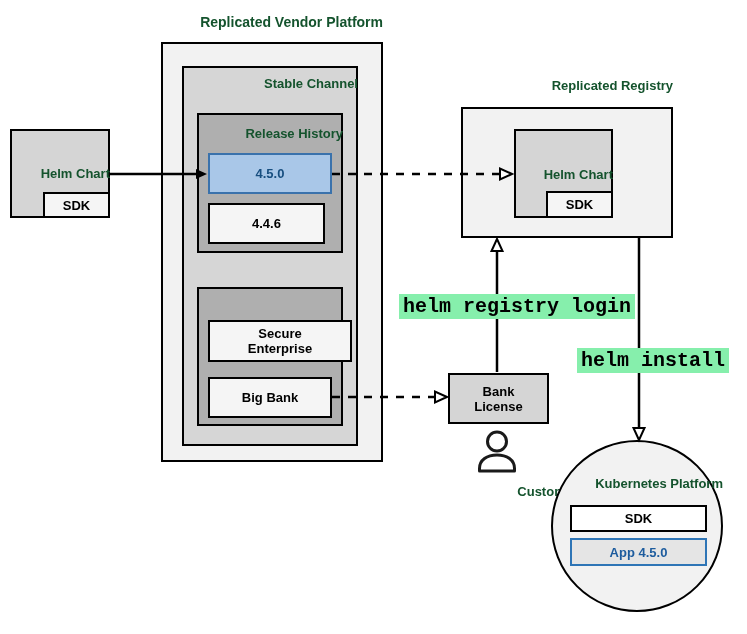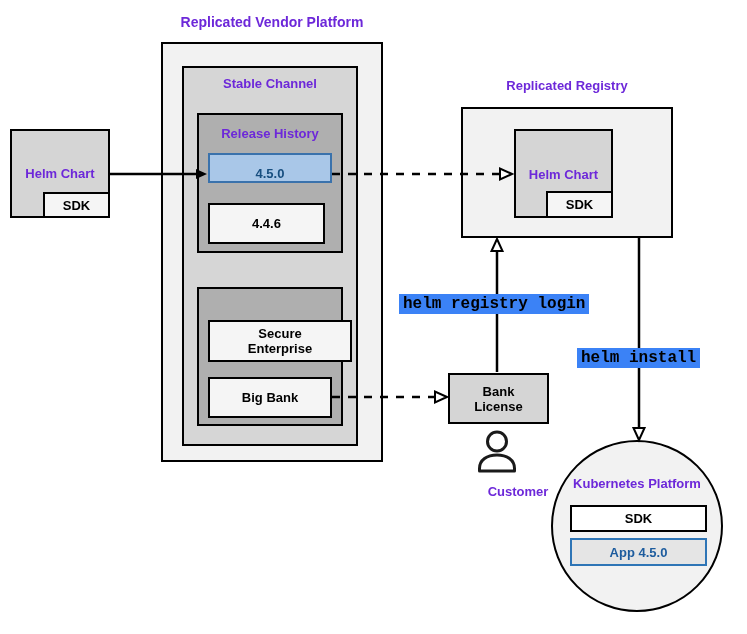--- a/index.html
+++ b/index.html
@@ -1,63 +1,63 @@
 <!DOCTYPE html>
 <html><head>
 <meta charset="utf-8">
 <style>
   html,body{margin:0;padding:0;background:#fff;}
   .canvas{
     position:relative;width:747px;height:634px;background:#ffffff;
     font-family:"Liberation Sans",sans-serif;overflow:hidden;
   }
   .box{position:absolute;box-sizing:border-box;border:2px solid #000;}
-  .hdr{position:absolute;font-weight:bold;font-size:13px;color:#6d28d9;text-align:center;white-space:nowrap;}
+  .hdr{position:absolute;font-weight:bold;font-size:13px;color:#14532d;text-align:right;white-space:nowrap;}
   .title{font-size:14px;}
   .item{
     position:absolute;box-sizing:border-box;border:2.5px solid #000;
     display:flex;align-items:center;justify-content:center;
     font-weight:bold;font-size:13px;line-height:15px;text-align:center;color:#000;
   }
   .item span{display:inline-block;}
   .w70 span{max-width:72px;}
   .w62 span{max-width:62px;}
   .fill-outer{background:#F2F2F2;}
   .fill-mid{background:#D6D6D6;}
   .fill-dark{background:#AFAFAF;}
   .fill-item{background:#F5F5F5;}
   .fill-gray{background:#D5D5D5;}
   .fill-white{background:#FFFFFF;}
   .blue-rel{background:#A9C7E8;border:2.5px solid #3A72AC;color:#174E7F;}
   .blue-app{background:#e5e5e5;border:2.5px solid #2E75B6;color:#1D5C9E;}
   .circle{border-radius:50%;}
   .mono{
     position:absolute;z-index:30;font-family:"Liberation Mono","DejaVu Sans Mono",monospace;
-    font-weight:bold;font-size:16px;color:#000;background:#3b82f6;
+    font-weight:bold;font-size:20px;color:#000;background:#86efac;
     padding:1px 4px;white-space:nowrap;
   }
   svg.connectors{position:absolute;left:0;top:0;z-index:20;pointer-events:none;}
   .person{position:absolute;z-index:5;}
   .two-line span{display:block;}
 </style>
 </head>
 <body>
 
 <div class="canvas">
 
   <div class="hdr title" style="left:161px;top:14px;width:222px;">Replicated Vendor Platform</div>
   <div class="box fill-outer" style="left:161px;top:42px;width:222px;height:420px;"></div>
 
   <div class="box fill-mid" style="left:182px;top:66px;width:176px;height:380px;"></div>
   <div class="hdr" style="left:182px;top:76px;width:176px;">Stable Channel</div>
 
   <div class="box fill-dark" style="left:197px;top:113px;width:146px;height:140px;"></div>
   <div class="hdr" style="left:197px;top:126px;width:146px;">Release History</div>
 
-  <div class="item blue-rel" style="left:208px;top:153px;width:124px;height:30px;align-items:flex-end;">
+  <div class="item blue-rel" style="left:208px;top:153px;width:124px;height:41px;">
     <span>4.5.0</span>
   </div>
   <div class="item fill-item" style="left:208px;top:203px;width:117px;height:41px;">
     <span>4.4.6</span>
   </div>
 
   <div class="box fill-dark" style="left:197px;top:287px;width:146px;height:139px;"></div>
 
   <div class="item fill-item w70" style="left:208px;top:320px;width:144px;height:42px;">
     <span>Secure Enterprise</span>

